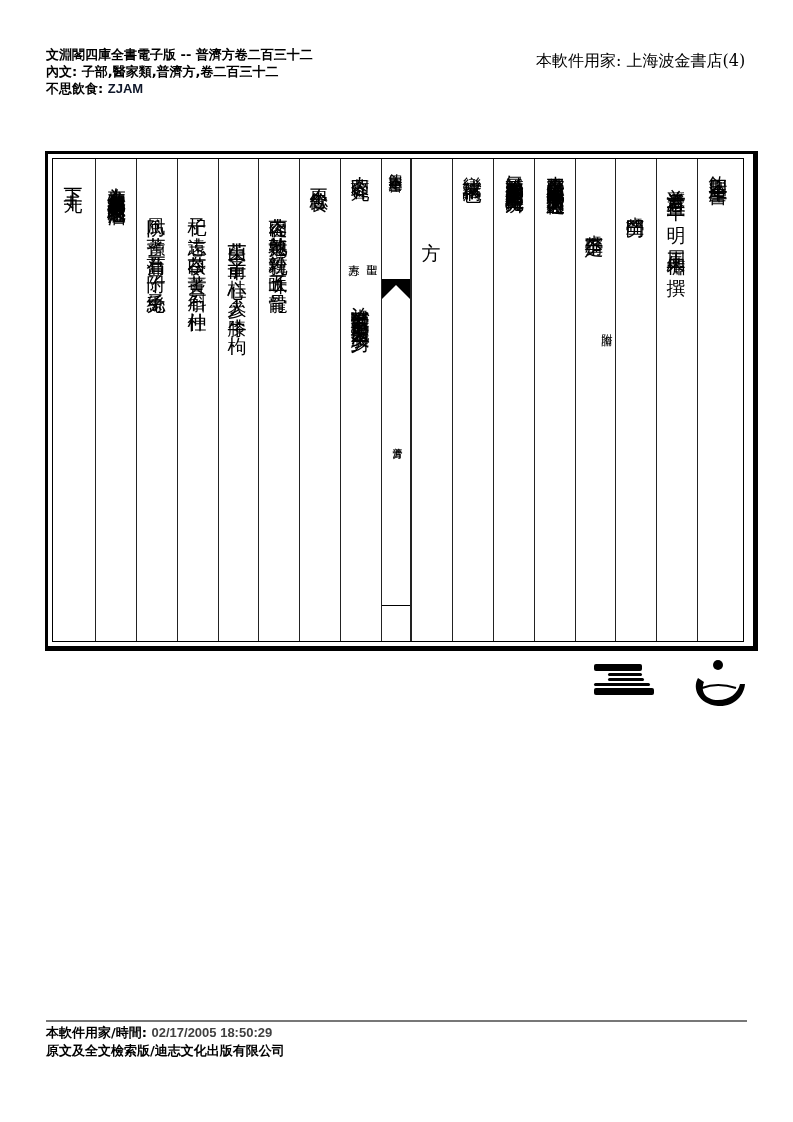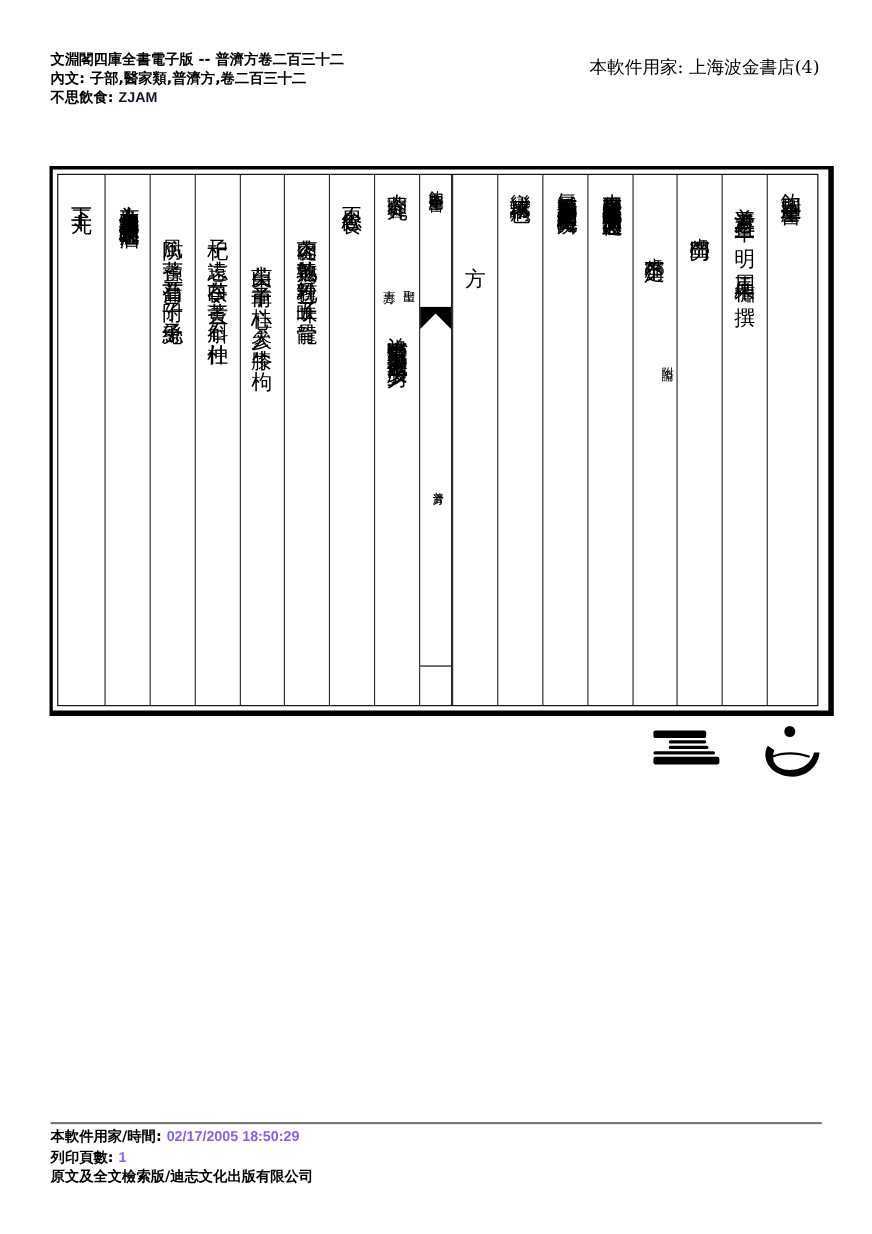--- a/index.html
+++ b/index.html
@@ -26,21 +26,21 @@
                       border-bottom: 14px solid #fff; }
   .fold-sub { position: absolute; left: 8px; top: 280px; writing-mode: vertical-rl;
               font-family: "DejaVu Serif", serif; font-size: 10px; letter-spacing: 1px; }
   .fold-line { position: absolute; left: 0; top: 446px; width: 28px; border-top: 1px solid #000; }
   .logo { position: absolute; top: 660px; }
   .logo-books { left: 594px; width: 64px; height: 36px; }
   .logo-books .bar { position: absolute; background: #000; height: 4px; border-radius: 2px; }
   .logo-circle { left: 688px; width: 60px; height: 50px; }
   .footer-rule { position: absolute; left: 46px; top: 1020px; width: 701px; border-top: 2px solid #777; }
   .footer { position: absolute; left: 46px; top: 1024px; font-size: 13px; font-weight: bold; line-height: 18px; }
-  .footer .val { color: #8b5cf6; font-family: "Liberation Sans", sans-serif; }
+  .footer .val { color: #404040; font-family: "Liberation Sans", sans-serif; }
 </style>
 </head>
 <body>
 
 <div class="hdr-left">
   <div>文淵閣四庫全書電子版 -- 普濟方卷二百三十二</div>
   <div>
     <span>內文:</span>
     <span>子部,醫家類,普濟方,卷二百三十二</span>
   </div>
@@ -129,18 +129,14 @@
   <path d="M10 18 C 4 28, 10 44, 30 46 C 46 47, 56 36, 57 24 L 52 24 C 50 33, 42 40, 30 40 C 18 40, 12 32, 16 22 Z" fill="#000"></path>
   <path d="M14 28 C 24 24, 36 24, 48 28" stroke="#000" stroke-width="2" fill="none"></path>
 </svg>
 
 <div class="footer-rule"></div>
 <div class="footer">
   <div>
     <span>本軟件用家/時間:</span>
     <span class="val">02/17/2005 18:50:29</span>
   </div>
-  <div>
-    <span>列印頁數:</span>
-    <span class="val">1</span>
-  </div>
   <div>原文及全文檢索版/迪志文化出版有限公司</div>
 </div>
 
 </body></html>

